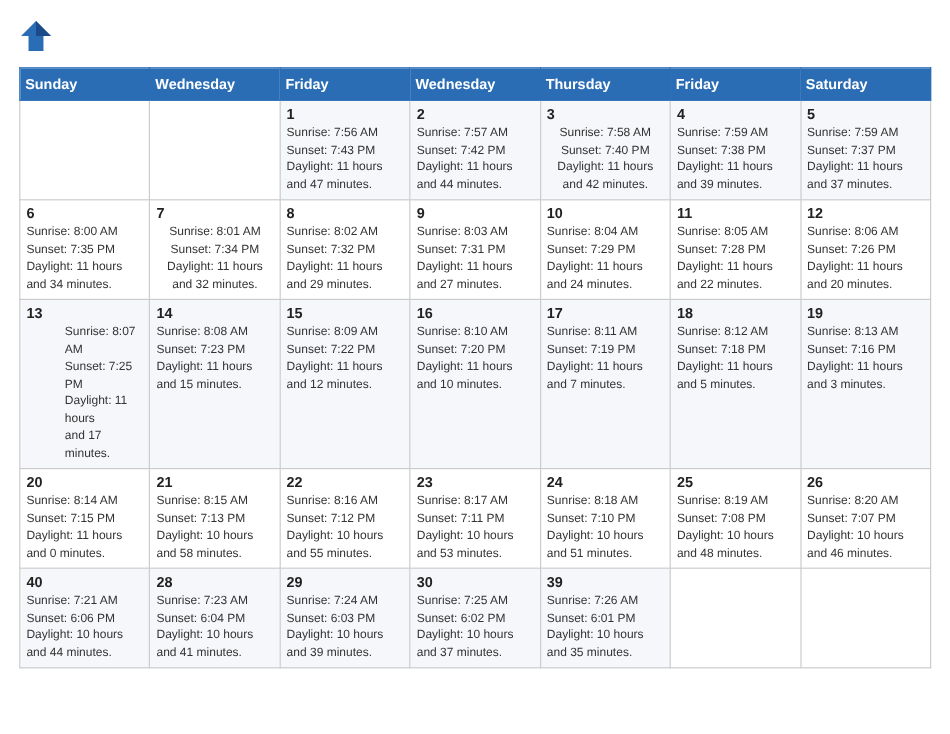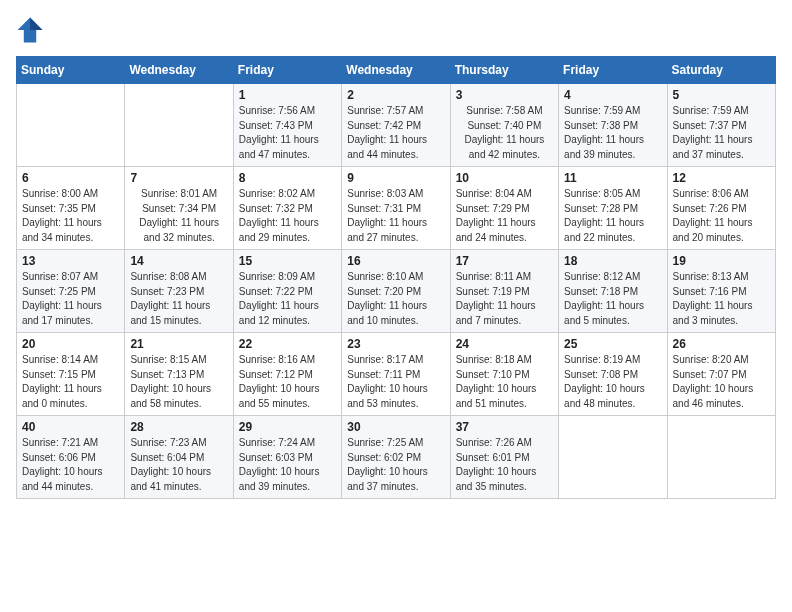--- a/index.html
+++ b/index.html
@@ -208,21 +208,21 @@
           <div class="day-num">12</div>
           <div class="cell-content" style="white-space: pre-line;">Sunrise: 8:06 AM
 Sunset: 7:26 PM
 Daylight: 11 hours
 and 20 minutes.</div>
         </td>
       </tr>
       <tr>
         <td>
           <div class="day-num">13</div>
-          <div class="cell-content" style="white-space: pre-line;">Sunrise: 8:07 AM
+          <div class="cell-content" style="white-space: pre-line; margin-left: 32px;">Sunrise: 8:07 AM
 Sunset: 7:25 PM
 Daylight: 11 hours
 and 17 minutes.</div>
         </td>
         <td>
           <div class="day-num">14</div>
           <div class="cell-content" style="white-space: pre-line;">Sunrise: 8:08 AM
 Sunset: 7:23 PM
 Daylight: 11 hours
 and 15 minutes.</div>
@@ -337,21 +337,21 @@
 and 39 minutes.</div>
         </td>
         <td>
           <div class="day-num">30</div>
           <div class="cell-content" style="white-space: pre-line;">Sunrise: 7:25 AM
 Sunset: 6:02 PM
 Daylight: 10 hours
 and 37 minutes.</div>
         </td>
         <td>
-          <div class="day-num">37</div>
+          <div class="day-num">39</div>
           <div class="cell-content" style="white-space: pre-line;">Sunrise: 7:26 AM
 Sunset: 6:01 PM
 Daylight: 10 hours
 and 35 minutes.</div>
         </td>
         <td class="empty-cell"></td>
         <td class="empty-cell"></td>
       </tr>
     </tbody>
 </table>

